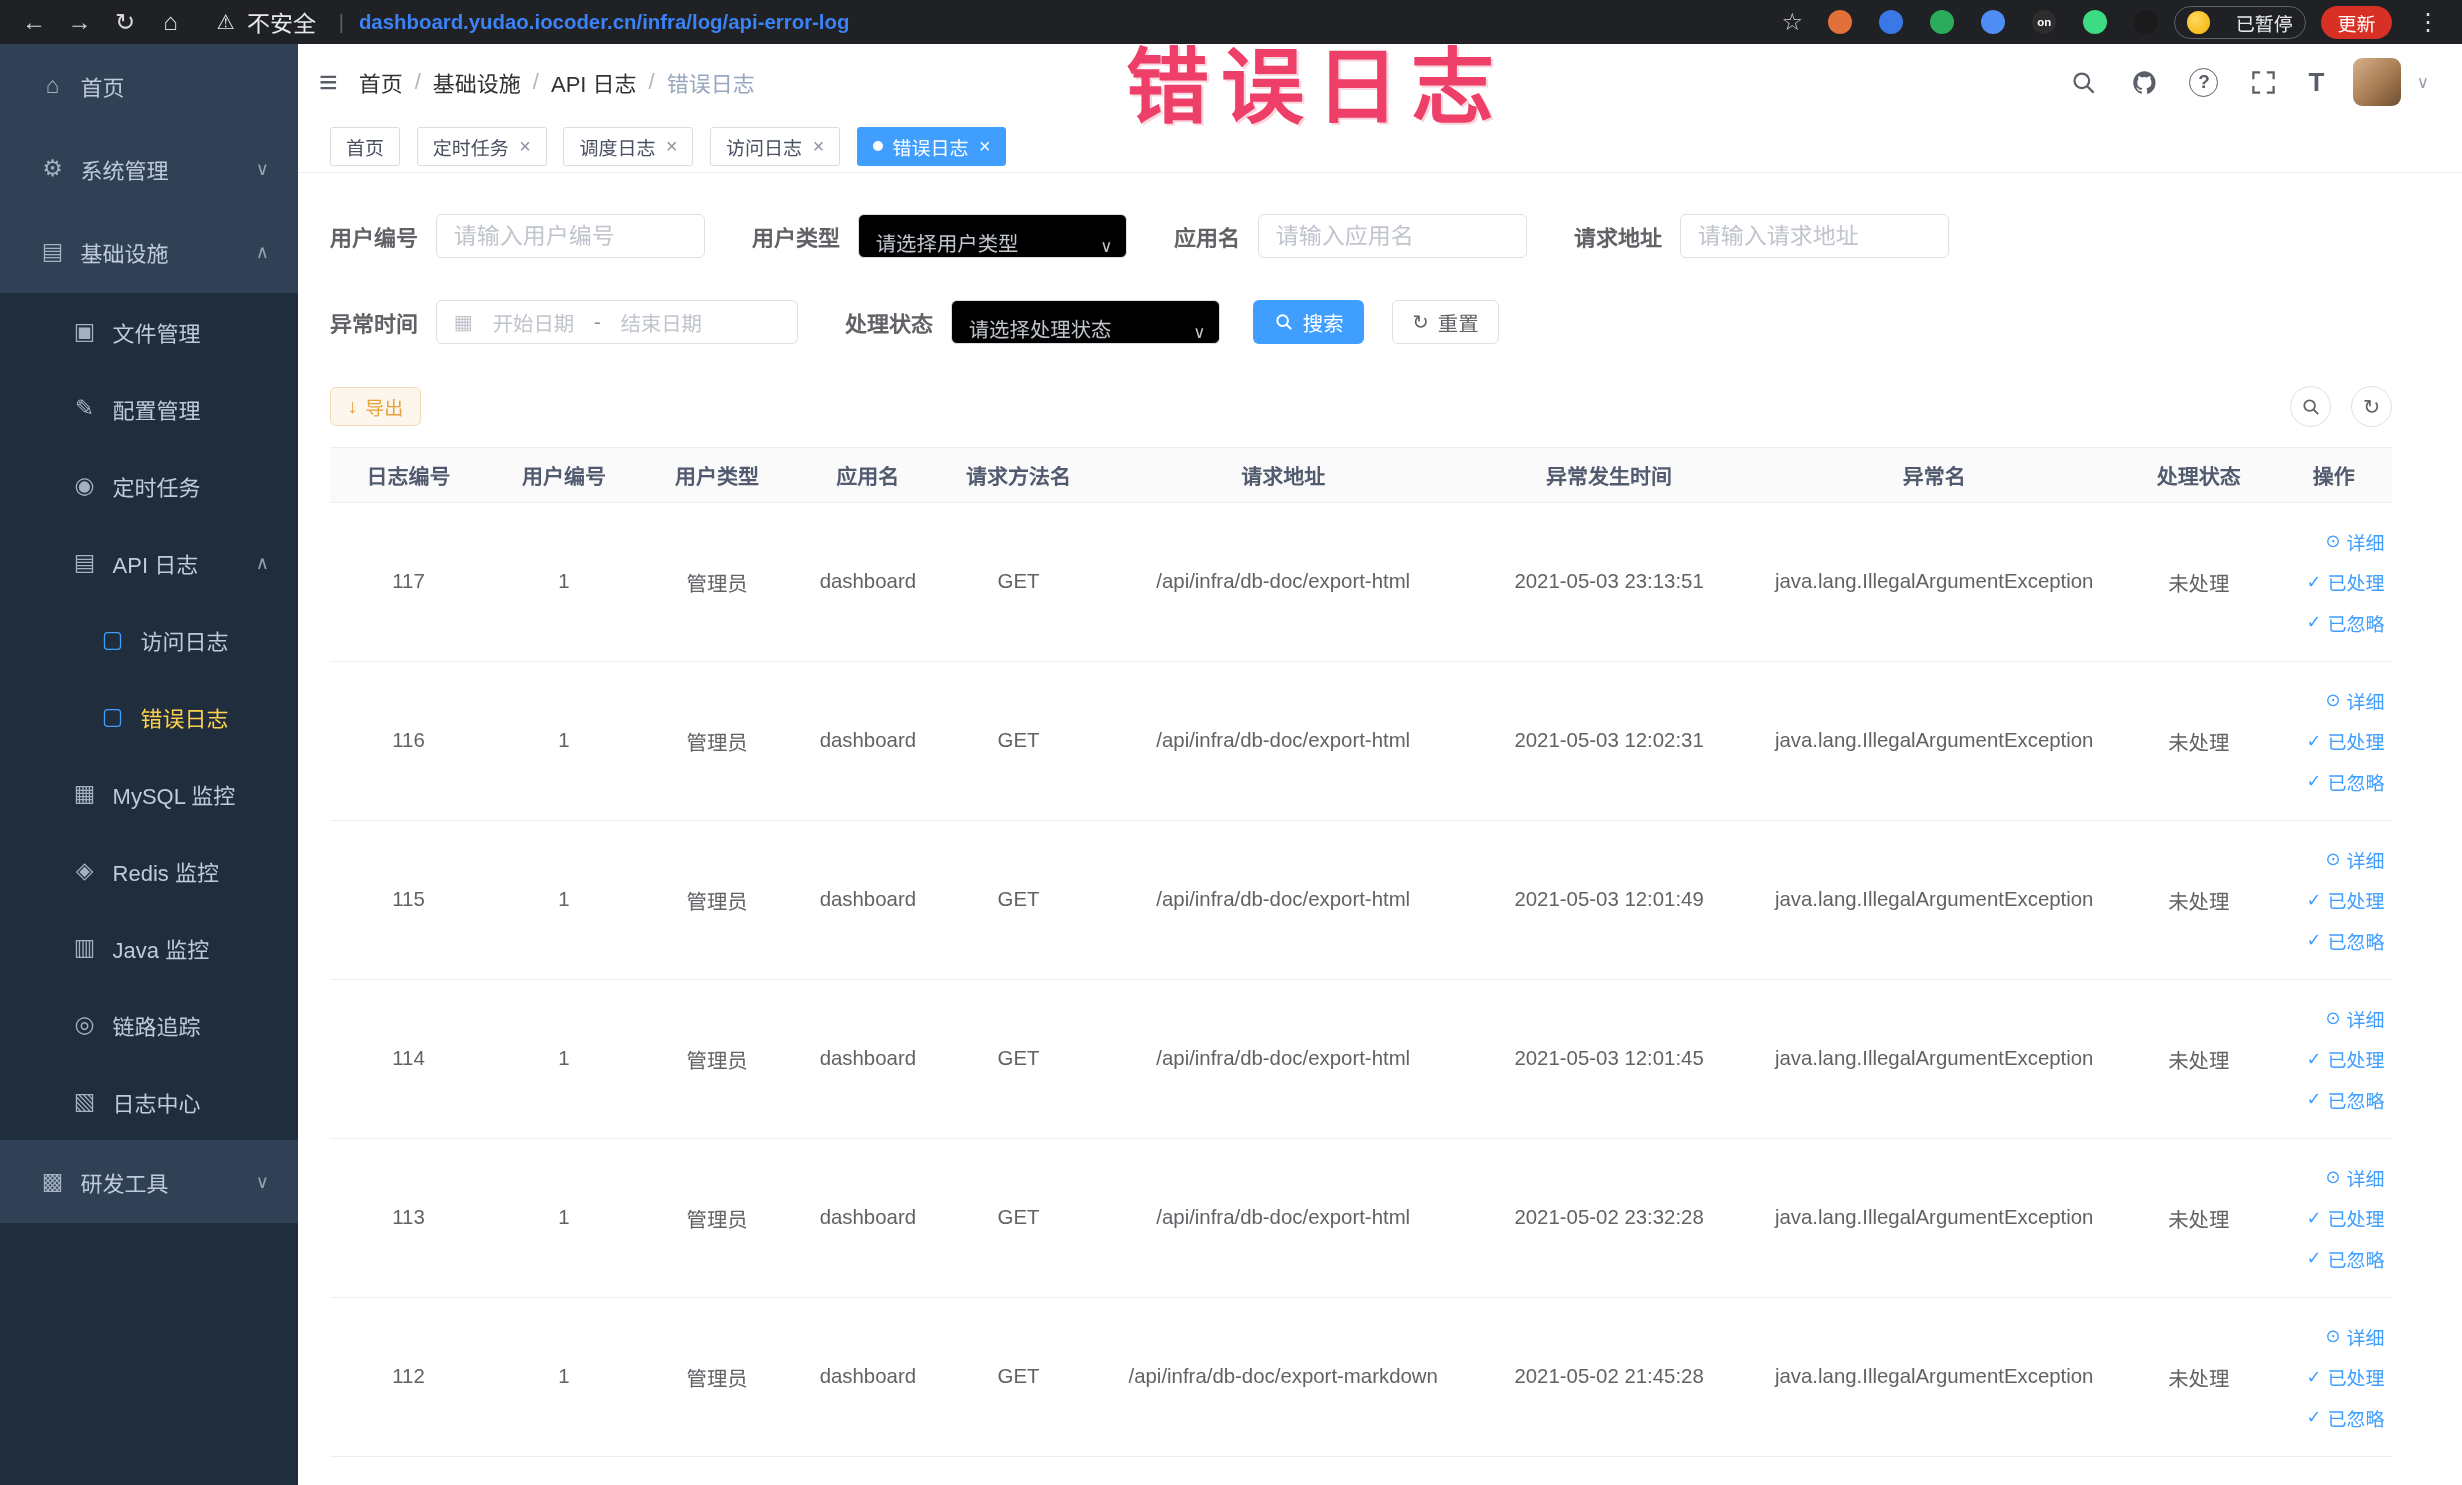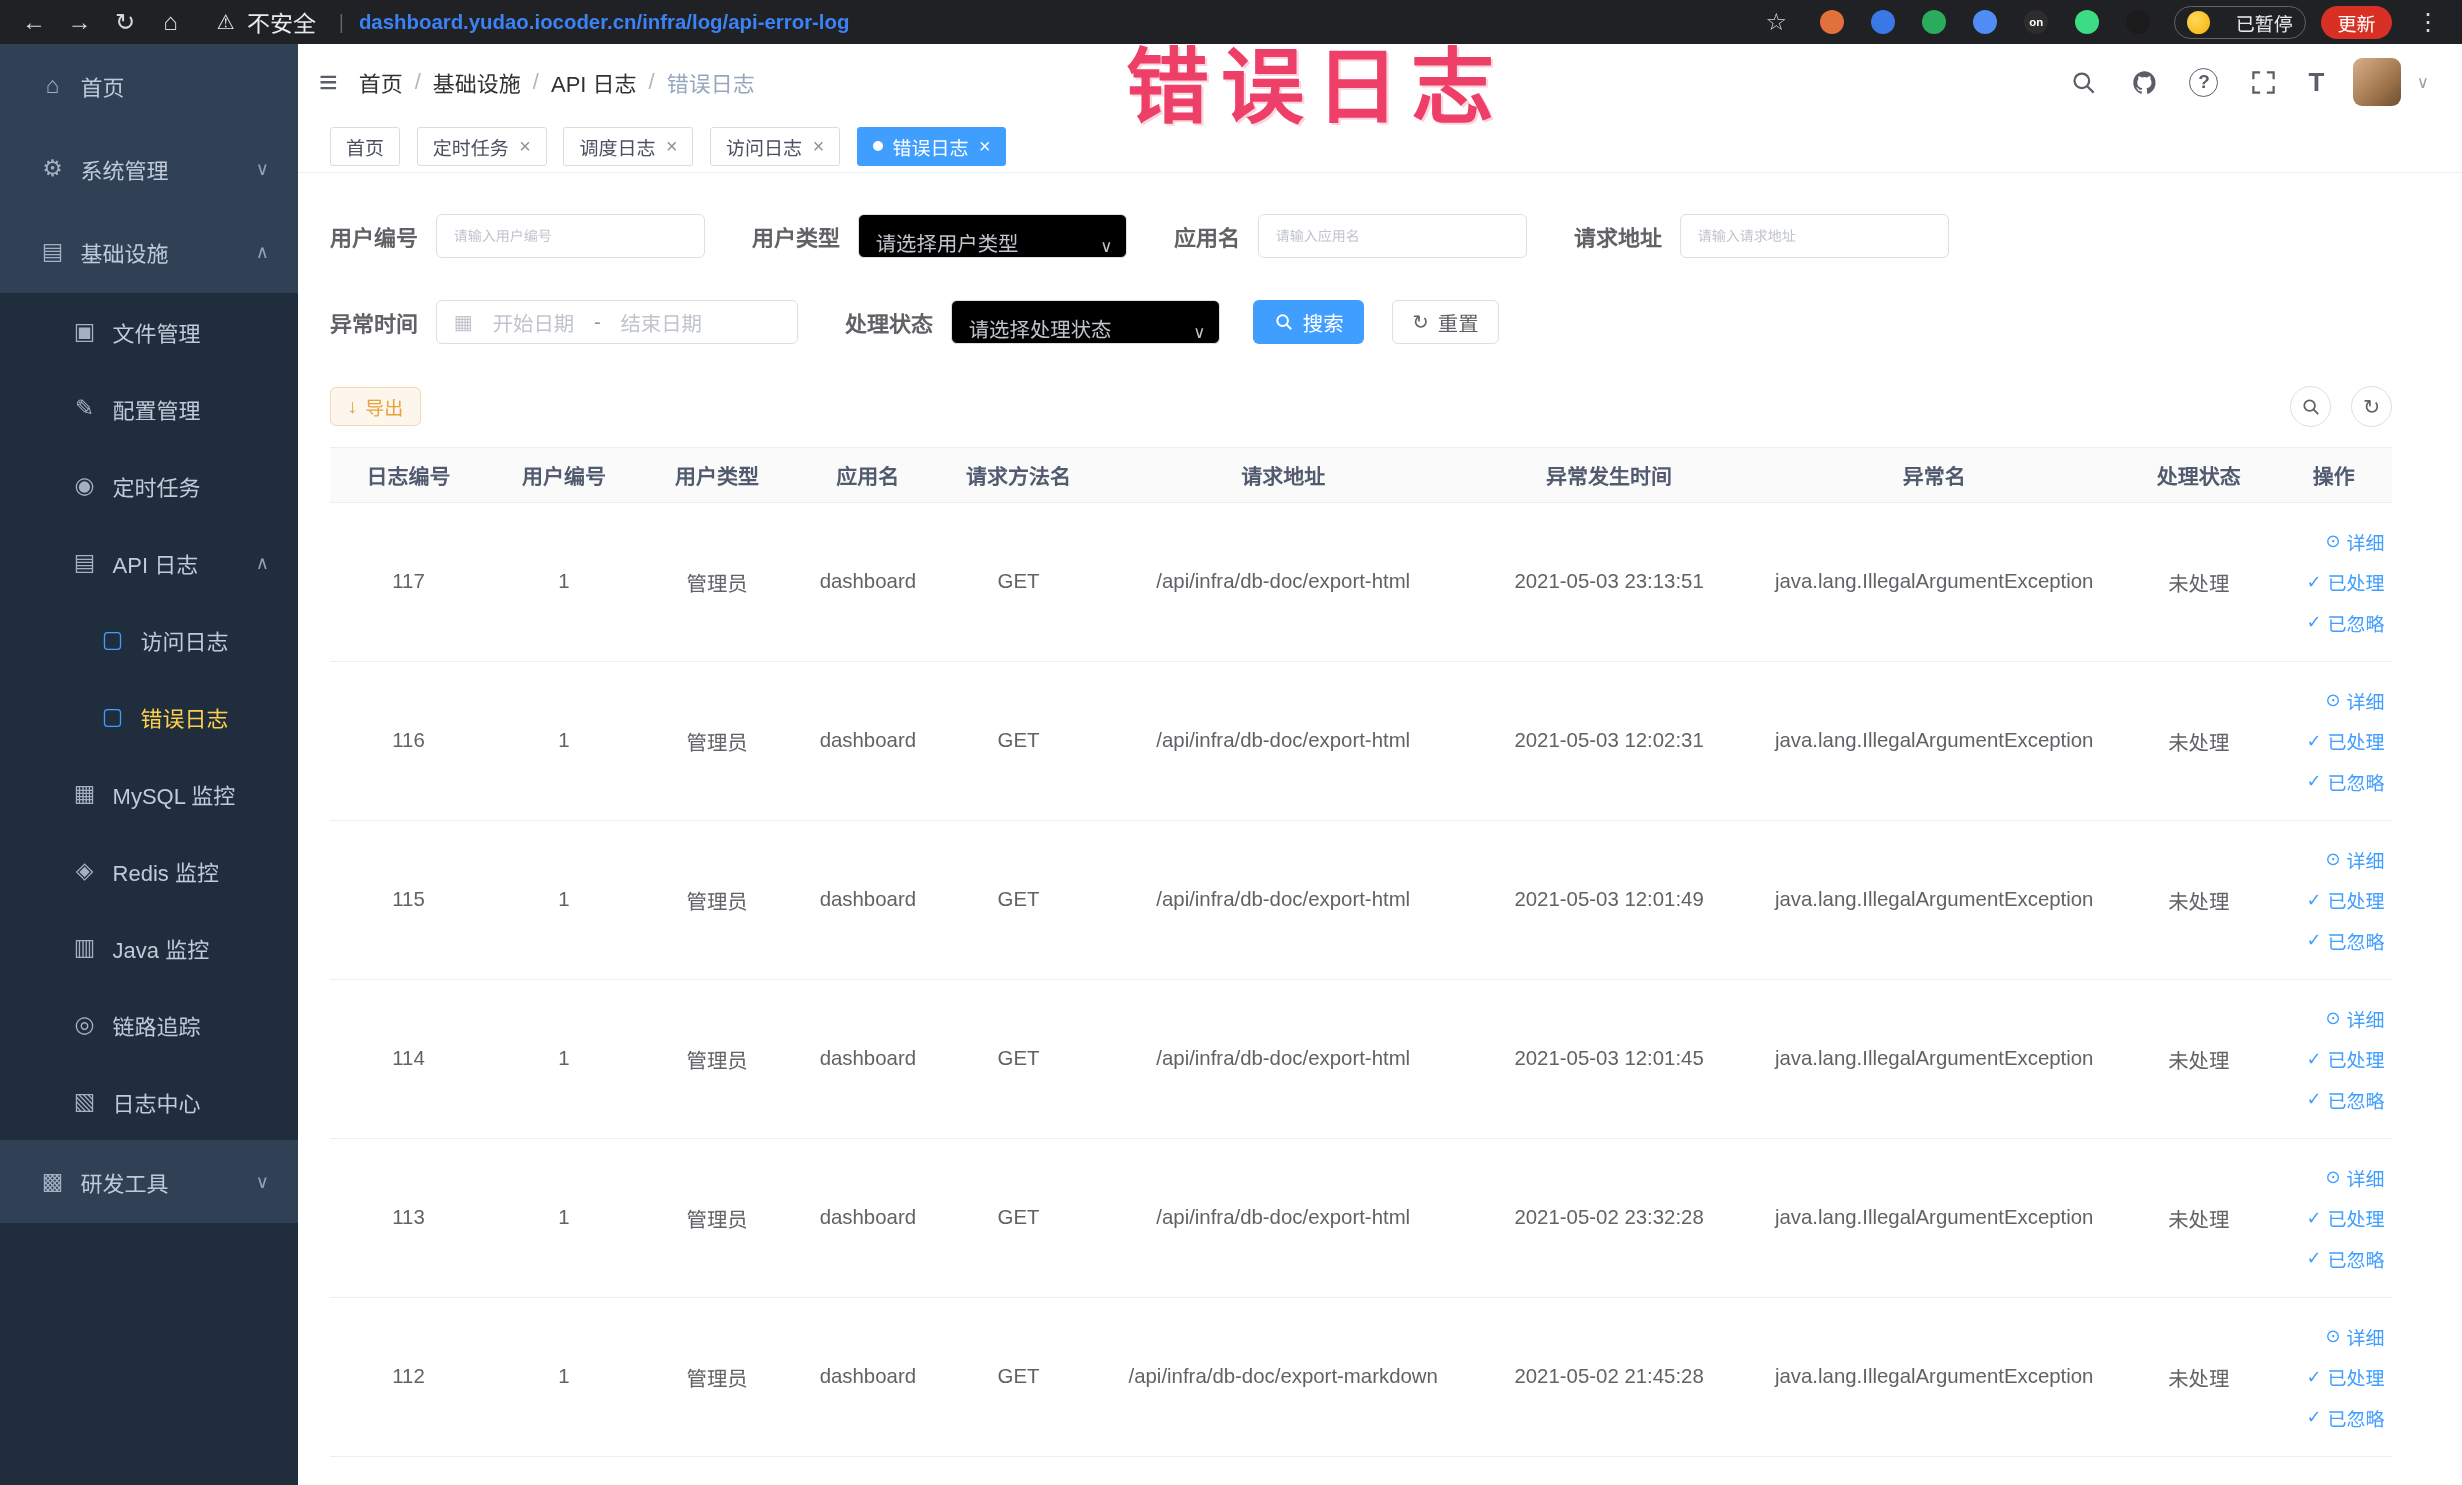--- a/index.html
+++ b/index.html
@@ -8,21 +8,21 @@
   .screen{position:relative;width:2462px;height:1486px;display:flex;flex-direction:column}
 
   
   .chrome{flex:0 0 44px;background:#202124;display:flex;align-items:center;padding:0 13.6px;gap:4.5px;color:#e8eaed}
   .nav-ic{width:41px;height:41px;display:flex;align-items:center;justify-content:center;font-size:24px;color:#d5d7db;cursor:pointer}
   .warn-ic{font-size:20.4px;margin-left:21px;color:#e8eaed}
   .sec{font-size:23px;margin:0 7.6px 0 7.6px}
   .sep{color:#5f6368;font-size:19.7px;margin:0 10.6px}
   .url{font-size:20.4px;font-weight:700;color:#3b82f6;white-space:nowrap}
   .spacer{flex:1}
-  .extrow{display:flex;gap:27px;margin:0 19px}
+  .extrow{display:flex;gap:27px;margin:0 11px}
   .ext{width:24px;height:24px;border-radius:50%;display:flex;align-items:center;justify-content:center;color:#fff;font-size:11.4px;font-weight:700;cursor:pointer}
   .paused-badge{height:33px;border:0.8px solid #5f6368;border-radius:16.7px;display:flex;align-items:center;gap:26px;padding:0 12px;font-size:19px;color:#e8eaed;cursor:pointer}
   .emoji{width:23px;height:23px;border-radius:50%;background:radial-gradient(circle at 35% 35%,#ffd75e,#f5b301)}
   .update-btn{height:33px;background:#d93025;color:#fff;border-radius:16.7px;display:flex;align-items:center;padding:0 16.7px;font-size:19px;margin:0 10.6px;cursor:pointer}
 
   .app{flex:1;display:flex;min-height:0}
 
   
   .sidebar{width:298px;background:#304156;display:flex;flex-direction:column;color:#bfcbd9}
   .logo{height:85px;display:flex;align-items:center;gap:15px;padding:0 21px}
@@ -61,21 +61,21 @@
   .tag.active{background:#409eff;border-color:#409eff;color:#fff}
   .tagdot{width:10.6px;height:10.6px;border-radius:50%;background:#fff}
   .tagx{font-size:19.7px;color:#8a919f;margin-left:1.5px;cursor:pointer}
   .tag.active .tagx{color:#fff}
 
   
   .content{flex:1;padding:41px 70px 0 32px;background:#fff;min-height:0}
   .filter-row{display:flex;align-items:center;gap:47px;margin-bottom:42px}
   .f-item{display:flex;align-items:center;gap:18px}
   .f-label{font-size:22px;font-weight:700;color:#606266;white-space:nowrap}
-  .inp{width:269px;height:44px;border:0.8px solid #dcdfe6;border-radius:6px;padding:0 16.7px;font-size:14px;color:#737373;outline:none;font-family:inherit;background:#fff}
+  .inp{width:269px;height:44px;border:0.8px solid #dcdfe6;border-radius:6px;padding:0 16.7px;font-size:23px;color:#737373;outline:none;font-family:inherit;background:#fff}
   .inp::placeholder{color:#c0c4cc}
   .select{width:269px;height:44px;border:0.8px solid #dcdfe6;border-radius:6px;display:flex;align-items:flex-end;justify-content:space-between;padding:0 13.6px 0 16.7px;cursor:pointer;background:#000000}
   .select .ph{font-size:20.4px;color:#c0c4cc}
   .sel-caret{color:#c0c4cc;font-size:16.7px}
   .daterange{width:362px;height:44px;border:0.8px solid #dcdfe6;border-radius:6px;display:flex;align-items:center;gap:19.7px;padding:0 16.7px;font-size:20.4px;cursor:pointer;background:#fff}
   .cal{color:#c0c4cc;font-size:20.4px}
   .dr-ph{color:#c0c4cc}
   .dsep{color:#8f9399}
   .btn{height:44px;border-radius:6px;display:inline-flex;align-items:center;gap:9px;padding:0 19.7px;font-size:20.4px;border:0.8px solid transparent;cursor:pointer;font-family:inherit}
   .btn.primary{background:#409eff;color:#fff}

